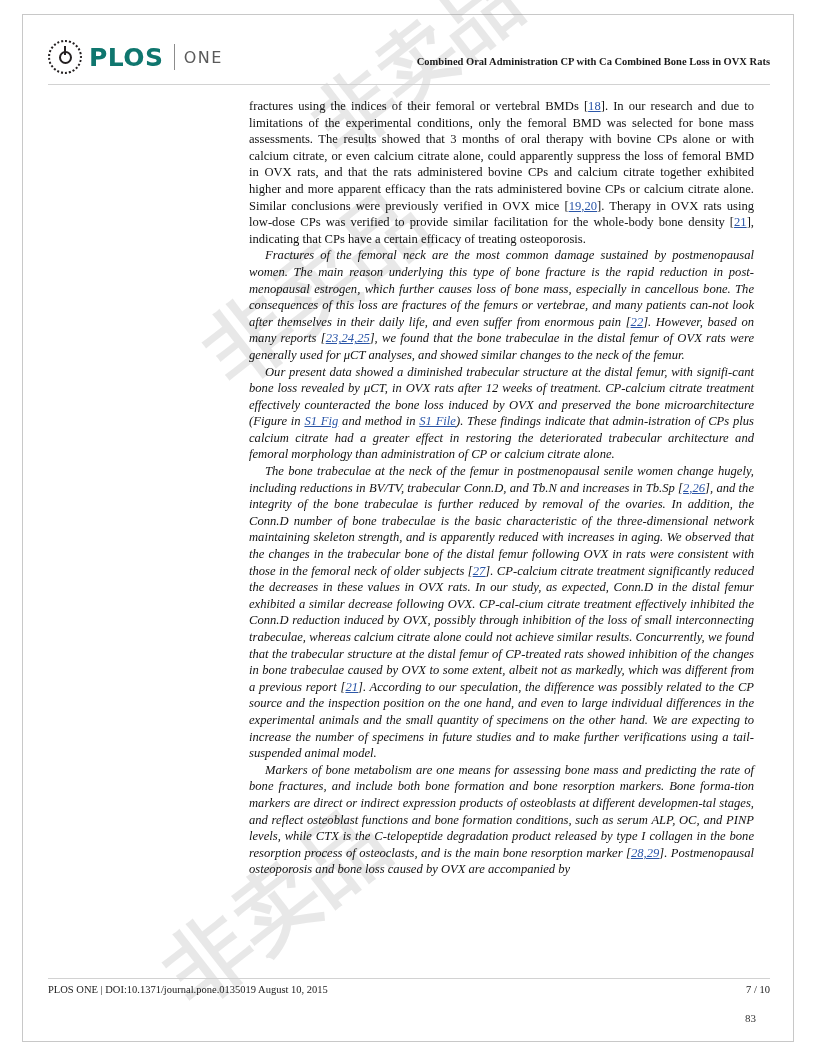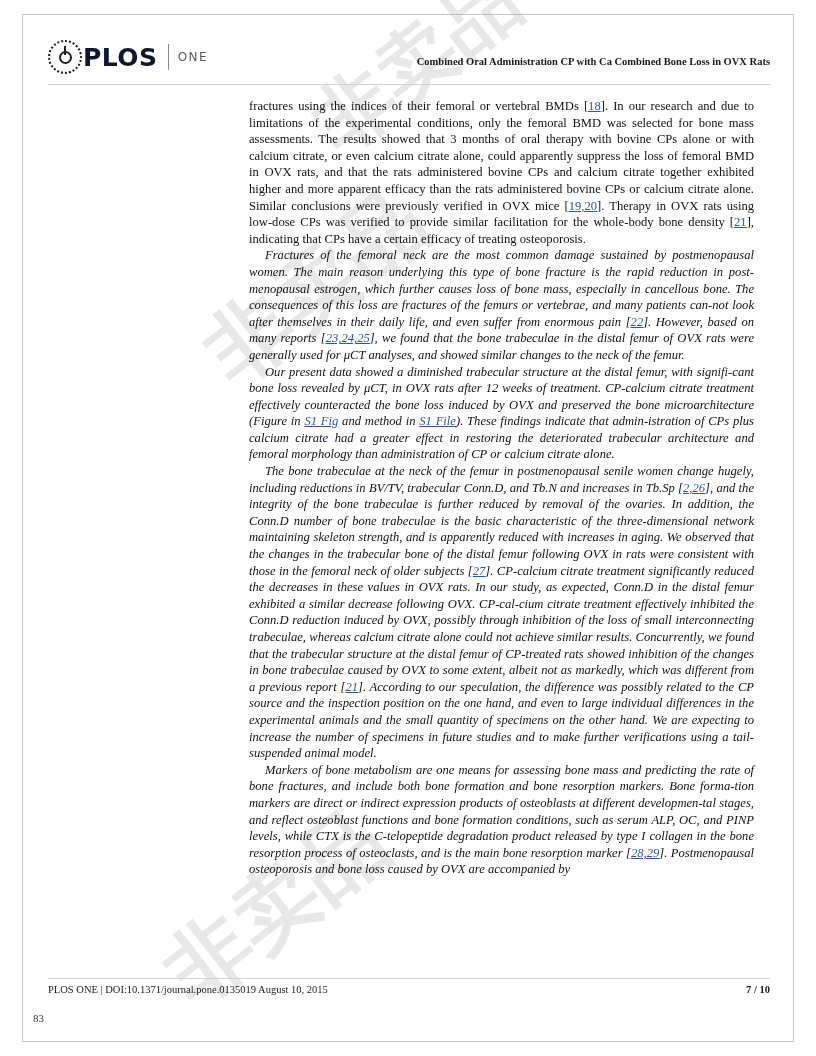--- a/index.html
+++ b/index.html
@@ -79,32 +79,32 @@
     width: 2px;
     height: 9px;
     margin-left: -1px;
     background: #231f20;
   }
   .logo-plos {
     font-family: "DejaVu Sans", sans-serif;
     font-weight: bold;
     font-size: 25px;
     letter-spacing: 0.5px;
-    margin-left: 1px;
-    color: #0f172a;
+    margin-left: 7px;
+    color: #0f766e;
   }
   .logo-divider {
     width: 1px;
     height: 26px;
     background: #8c8c8c;
     margin: 0 9px 0 10px;
   }
   .logo-one {
     font-family: "DejaVu Sans", sans-serif;
-    font-size: 12px;
+    font-size: 16px;
     letter-spacing: 1.5px;
     color: #5a5a5a;
   }
   .running-head {
     position: absolute;
     right: 0;
     top: 20px;
     font-family: "Liberation Serif", serif;
     font-size: 10.5px;
     font-weight: bold;
@@ -160,30 +160,29 @@
     position: absolute;
     left: 48px;
     top: 984px;
     width: 722px;
     font-size: 10.5px;
     color: #1a1a1a;
     display: flex;
     justify-content: space-between;
   }
   .footer-left { white-space: nowrap; }
-  .footer-right { white-space: nowrap; font-weight: bold; }
+  .footer-right { white-space: nowrap; }
   .page-number-bottom {
     position: absolute;
     left: 0;
     top: 1012px;
     width: 756px;
-    text-align: left;
+    text-align: right;
     font-size: 11px;
     color: #333;
-    margin-left: 33px;
   }
 
   
   .watermark {
     position: absolute;
     font-family: "DejaVu Sans", sans-serif;
     color: rgba(150,150,150,0.22);
     font-size: 90px;
     font-weight: bold;
     transform: rotate(-38deg);

